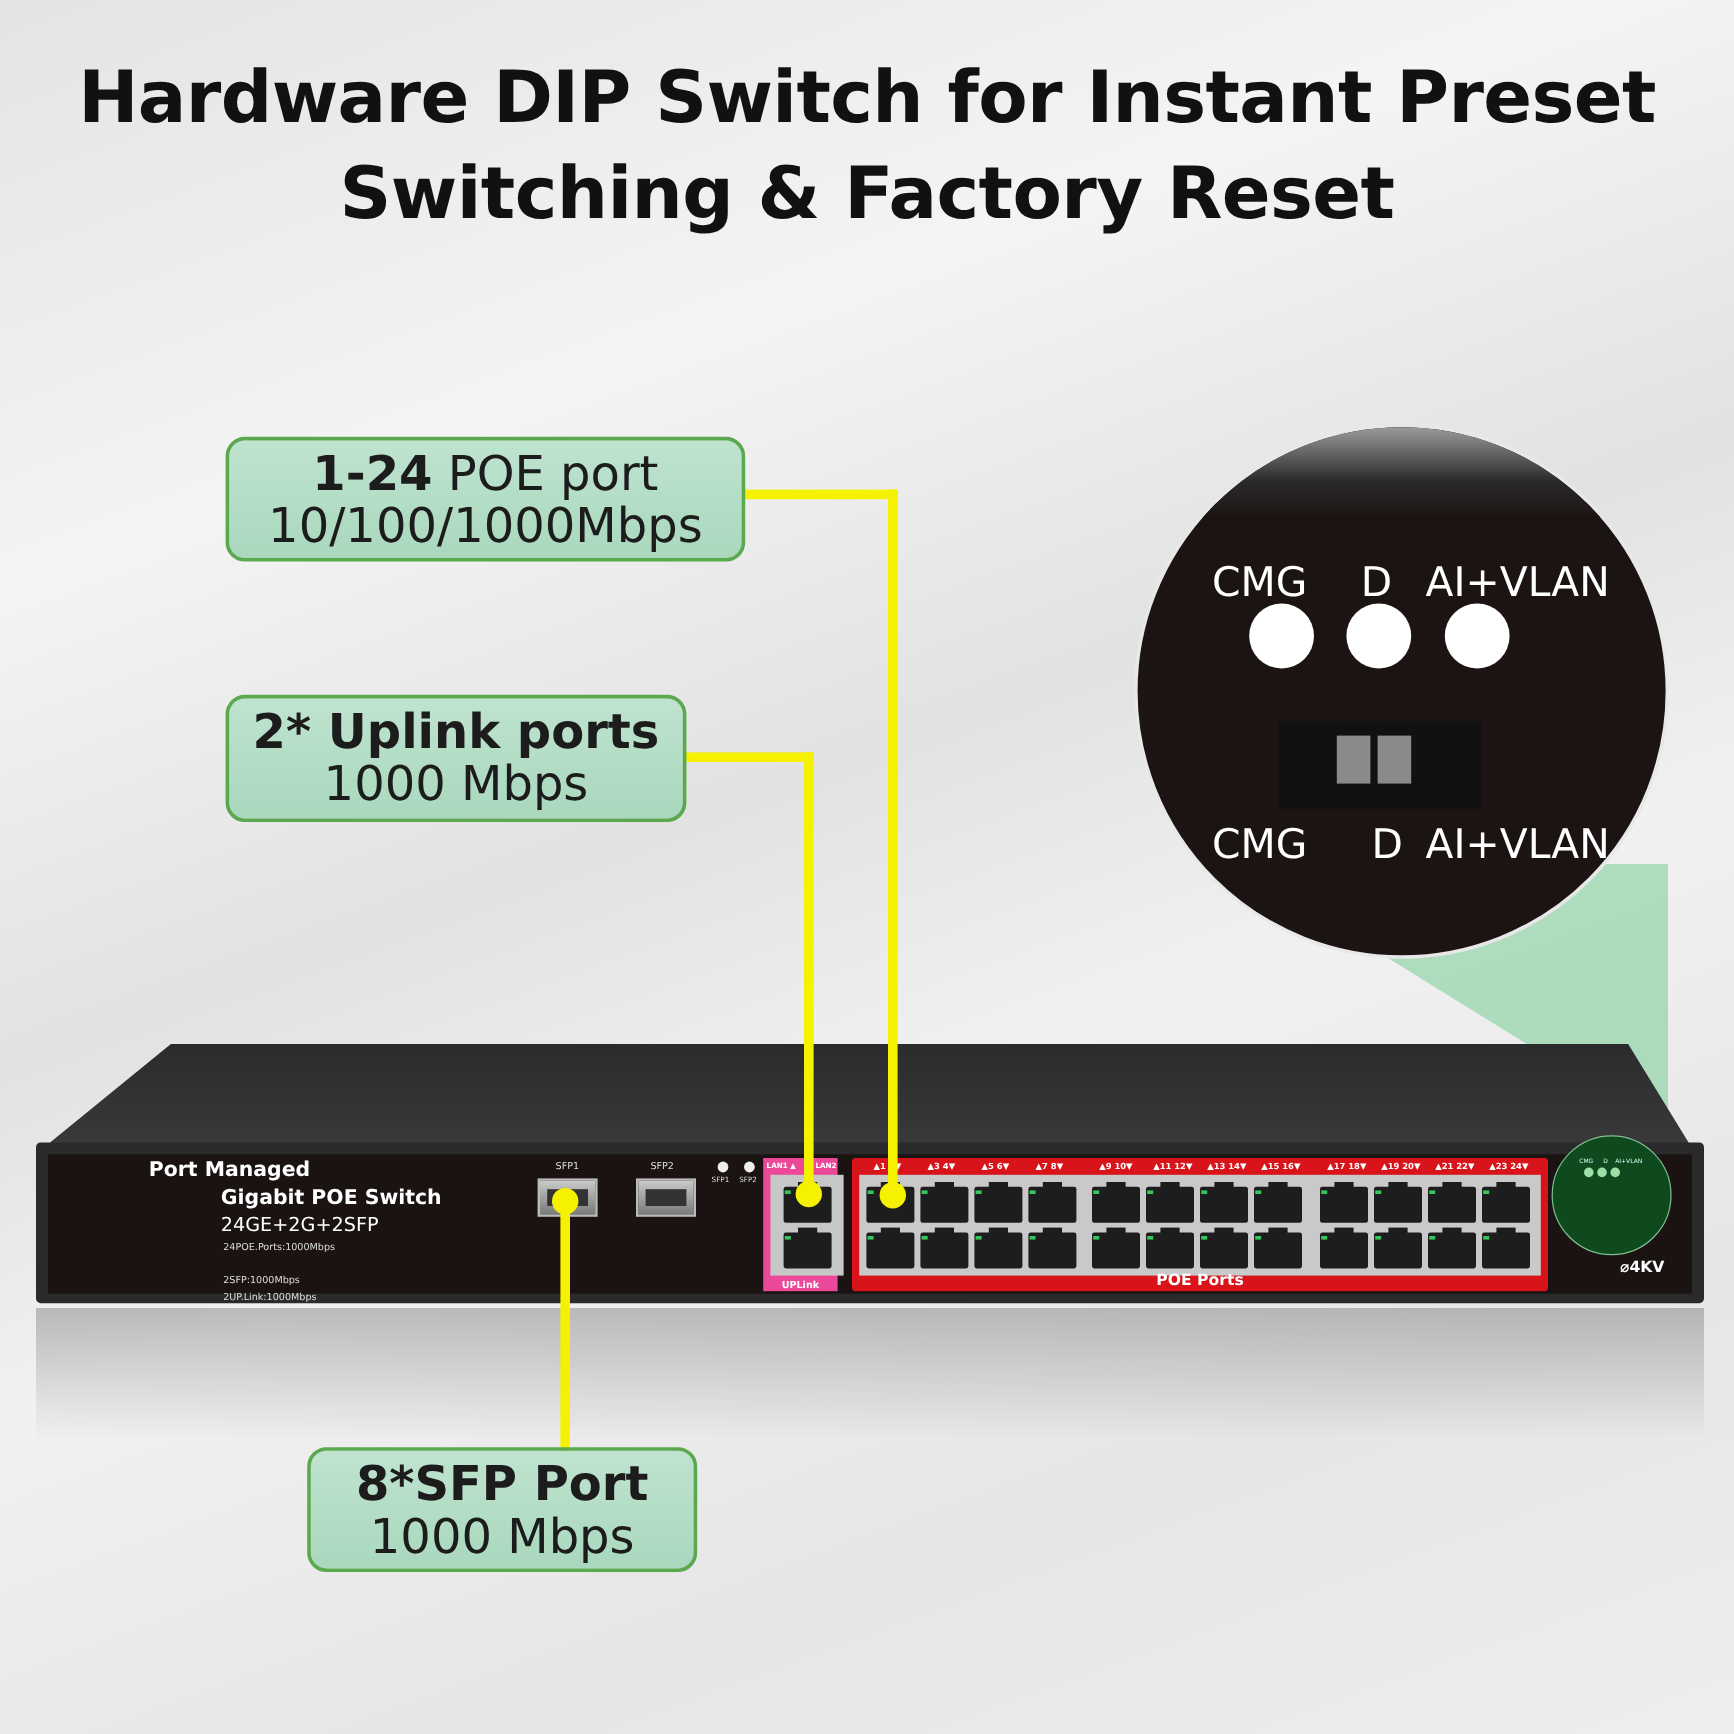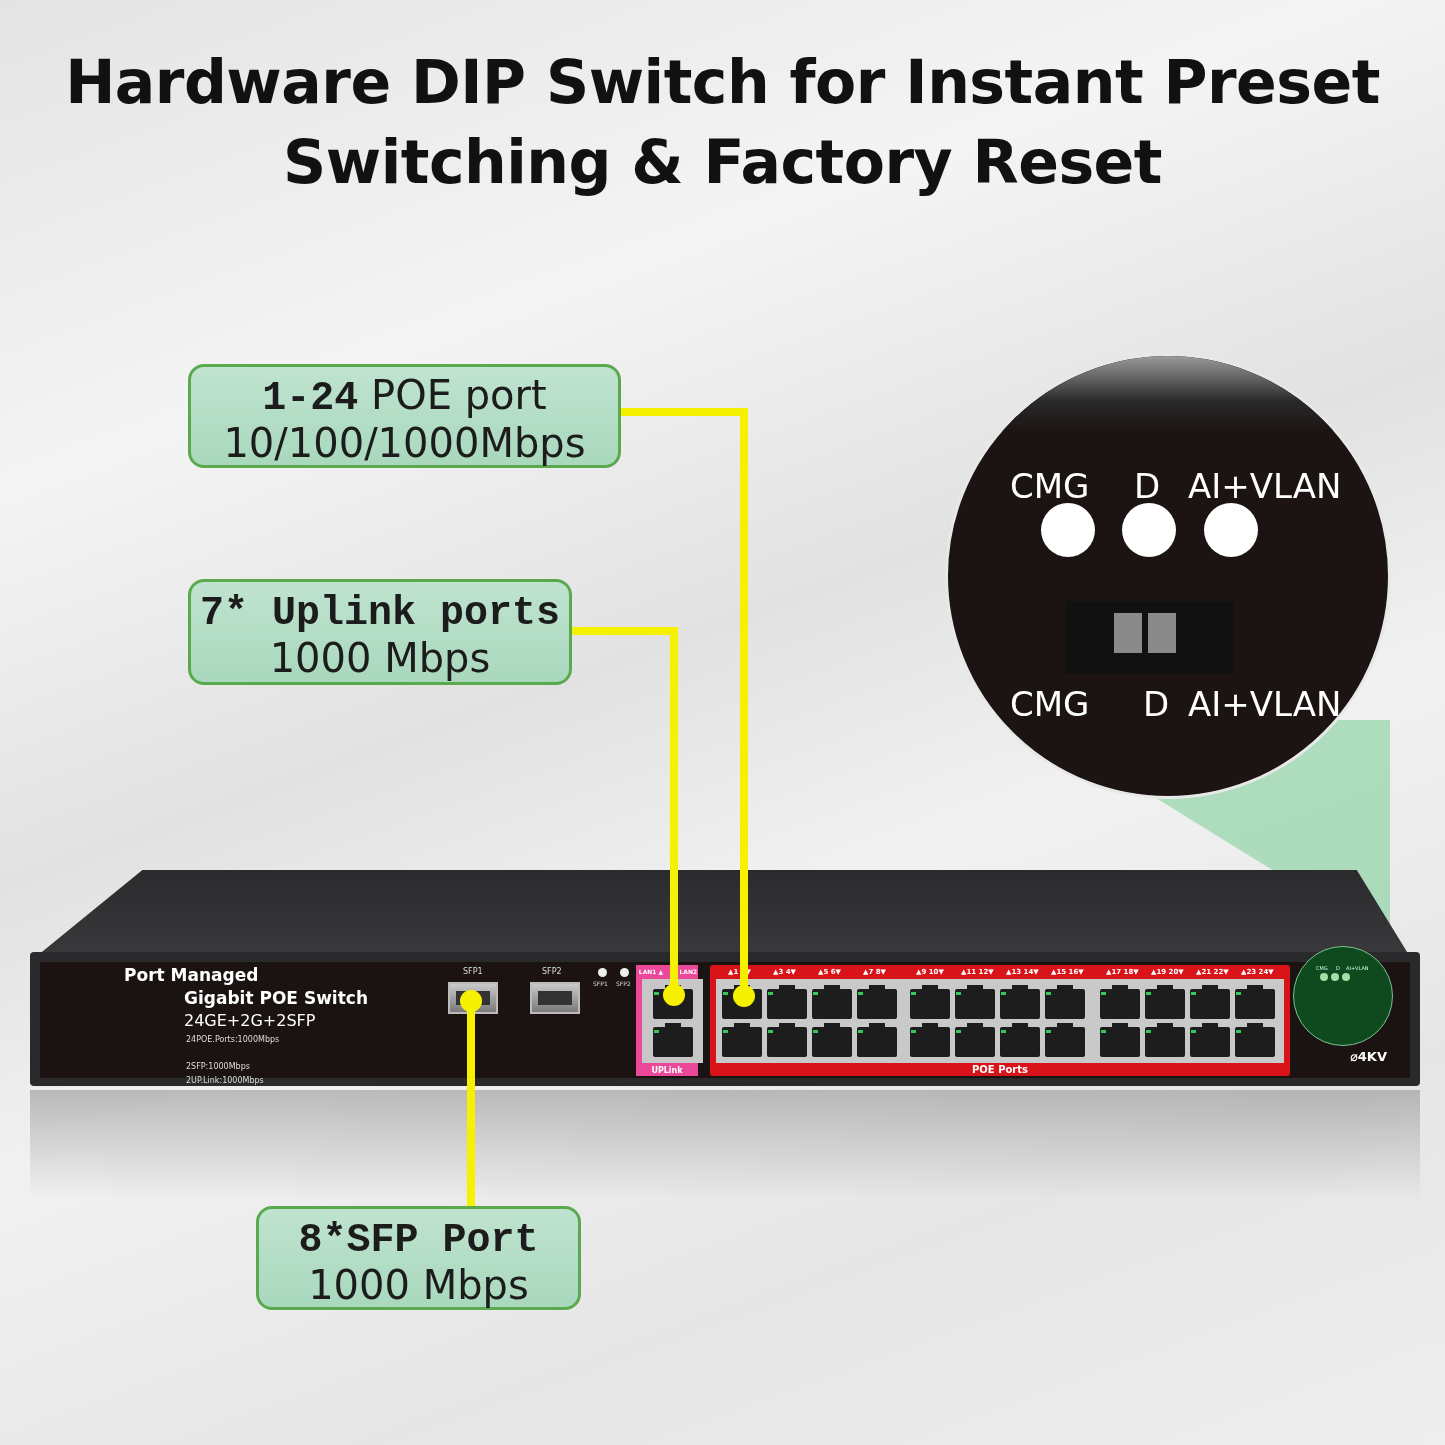--- a/index.html
+++ b/index.html
@@ -5,21 +5,21 @@
   html,body{margin:0;padding:0;}
   body{width:1445px;height:1445px;position:relative;overflow:hidden;
     font-family:"DejaVu Sans",sans-serif;
     background:linear-gradient(160deg,#e4e4e4 0%,#f4f4f4 25%,#e2e2e2 45%,#f1f1f1 60%,#e6e6e6 80%,#eeeeee 100%);}
   .headline{position:absolute;left:0;top:42px;width:1445px;text-align:center;
     font-family:"DejaVu Sans",sans-serif;font-weight:bold;font-size:60px;line-height:80px;color:#111;letter-spacing:-0.5px;}
   .callout{position:absolute;background:linear-gradient(180deg,#bfe3cf 0%,#a9d8bd 100%);border:3px solid #5aa94f;
     border-radius:16px;text-align:center;color:#1c1c1c;box-sizing:border-box;}
   .callout .l1{font-size:40px;line-height:44px;}
   .callout .l2{font-size:40px;line-height:44px;}
-  .callout b{font-weight:bold;font-family:Liberation Mono, monospace;}
+  .callout b{font-weight:bold;}
   .yline{position:absolute;background:#f5f100;}
   .ydot{position:absolute;width:22px;height:22px;border-radius:50%;background:#f5f100;}
   
   .beam{position:absolute;left:1030px;top:720px;width:360px;height:260px;
     background:rgba(120,205,150,0.55);clip-path:polygon(0 0,100% 0,100% 95%,82% 100%,70% 60%);}
   .zoom-circle{position:absolute;left:945px;top:353px;width:446px;height:446px;border-radius:50%;
     background:#1c1413;border:3px solid #e8e8e8;overflow:hidden;box-sizing:border-box;}
   .zoom-circle .topband{position:absolute;left:0;top:0;width:100%;height:75px;background:linear-gradient(180deg,#9a9a9a 0%,#2a2a2a 60%,#1c1413 100%);}
   .zoom-circle .lbl{position:absolute;color:#fff;font-size:34px;font-family:"DejaVu Sans",sans-serif;}
   .zoom-circle .led{position:absolute;width:54px;height:54px;border-radius:50%;background:#fff;}
@@ -38,21 +38,21 @@
   .spec{position:absolute;left:186px;color:#ddd;font-size:8px;}
   .sfp-lbl{position:absolute;color:#ddd;font-size:8px;}
   .sfp{position:absolute;width:50px;height:32px;background:linear-gradient(180deg,#c9c9c9,#7a7a7a);border:2px solid #bbb;box-sizing:border-box;}
   .sfp::after{content:"";position:absolute;left:6px;top:7px;right:6px;bottom:7px;background:#333;}
   .sled{position:absolute;width:9px;height:9px;border-radius:50%;background:#eee;}
   .uplink{position:absolute;left:636px;top:965px;width:62px;height:111px;background:#ec4899;}
   .uplink-inner{position:absolute;left:6px;top:14px;width:61px;height:84px;background:#c7c7c7;}
   .uplink .cap{position:absolute;left:0;width:100%;text-align:center;color:#fff;font-size:8px;font-weight:bold;}
   .poe{position:absolute;left:710px;top:965px;width:580px;height:111px;background:#d8141a;border-radius:3px;}
   .poe-inner{position:absolute;left:6px;top:14px;width:568px;height:84px;background:#c9c9c9;}
-  .poe .cap{position:absolute;left:0;width:100%;bottom:1px;text-align:center;color:#fff;font-size:10px;font-weight:bold;}
+  .poe .cap{position:absolute;left:0;width:100%;bottom:1px;text-align:center;color:#fff;font-size:13px;font-weight:bold;}
   .poe .plbl{position:absolute;top:3px;color:#fff;font-size:7px;font-weight:bold;}
   .rj{position:absolute;width:40px;height:30px;background:#1d1d1d;border-radius:2px;}
   .rj::before{content:"";position:absolute;left:12px;top:-4px;width:16px;height:5px;background:#1d1d1d;}
   .rj::after{content:"";position:absolute;left:1px;top:3px;width:5px;height:3px;background:#34c759;}
   .mini-circle{position:absolute;left:1293px;top:946px;width:98px;height:98px;border-radius:50%;background:#0f4a1f;border:1px solid #7dc08f;}
   .mini-circle .t{position:absolute;color:#cfe;font-size:5px;}
   .mini-circle .d{position:absolute;width:8px;height:8px;border-radius:50%;background:#9fe0a8;}
   .kv{position:absolute;left:1350px;top:1049px;color:#fff;font-size:13px;font-weight:bold;}
 </style>
 </head>
@@ -171,19 +171,19 @@
 <div class="yline" style="left:670px;top:627px;width:8px;height:368px;"></div>
 <div class="ydot" style="left:663px;top:984px;"></div>
 <div class="yline" style="left:467px;top:1000px;width:8px;height:210px;"></div>
 <div class="ydot" style="left:460px;top:990px;"></div>
 
 <div class="callout" style="left:188px;top:364px;width:433px;height:104px;padding-top:6px;">
   <div class="l1"><b>1-24</b><span> POE port</span></div>
   <div class="l2">10/100/1000Mbps</div>
 </div>
 <div class="callout" style="left:188px;top:579px;width:384px;height:106px;padding-top:6px;">
-  <div class="l1"><b>7* Uplink ports</b><span></span></div>
+  <div class="l1"><b>2* Uplink ports</b><span></span></div>
   <div class="l2">1000 Mbps</div>
 </div>
 <div class="callout" style="left:256px;top:1206px;width:325px;height:104px;padding-top:6px;">
   <div class="l1"><b>8*SFP Port</b><span></span></div>
   <div class="l2">1000 Mbps</div>
 </div>
 
 </body></html>

